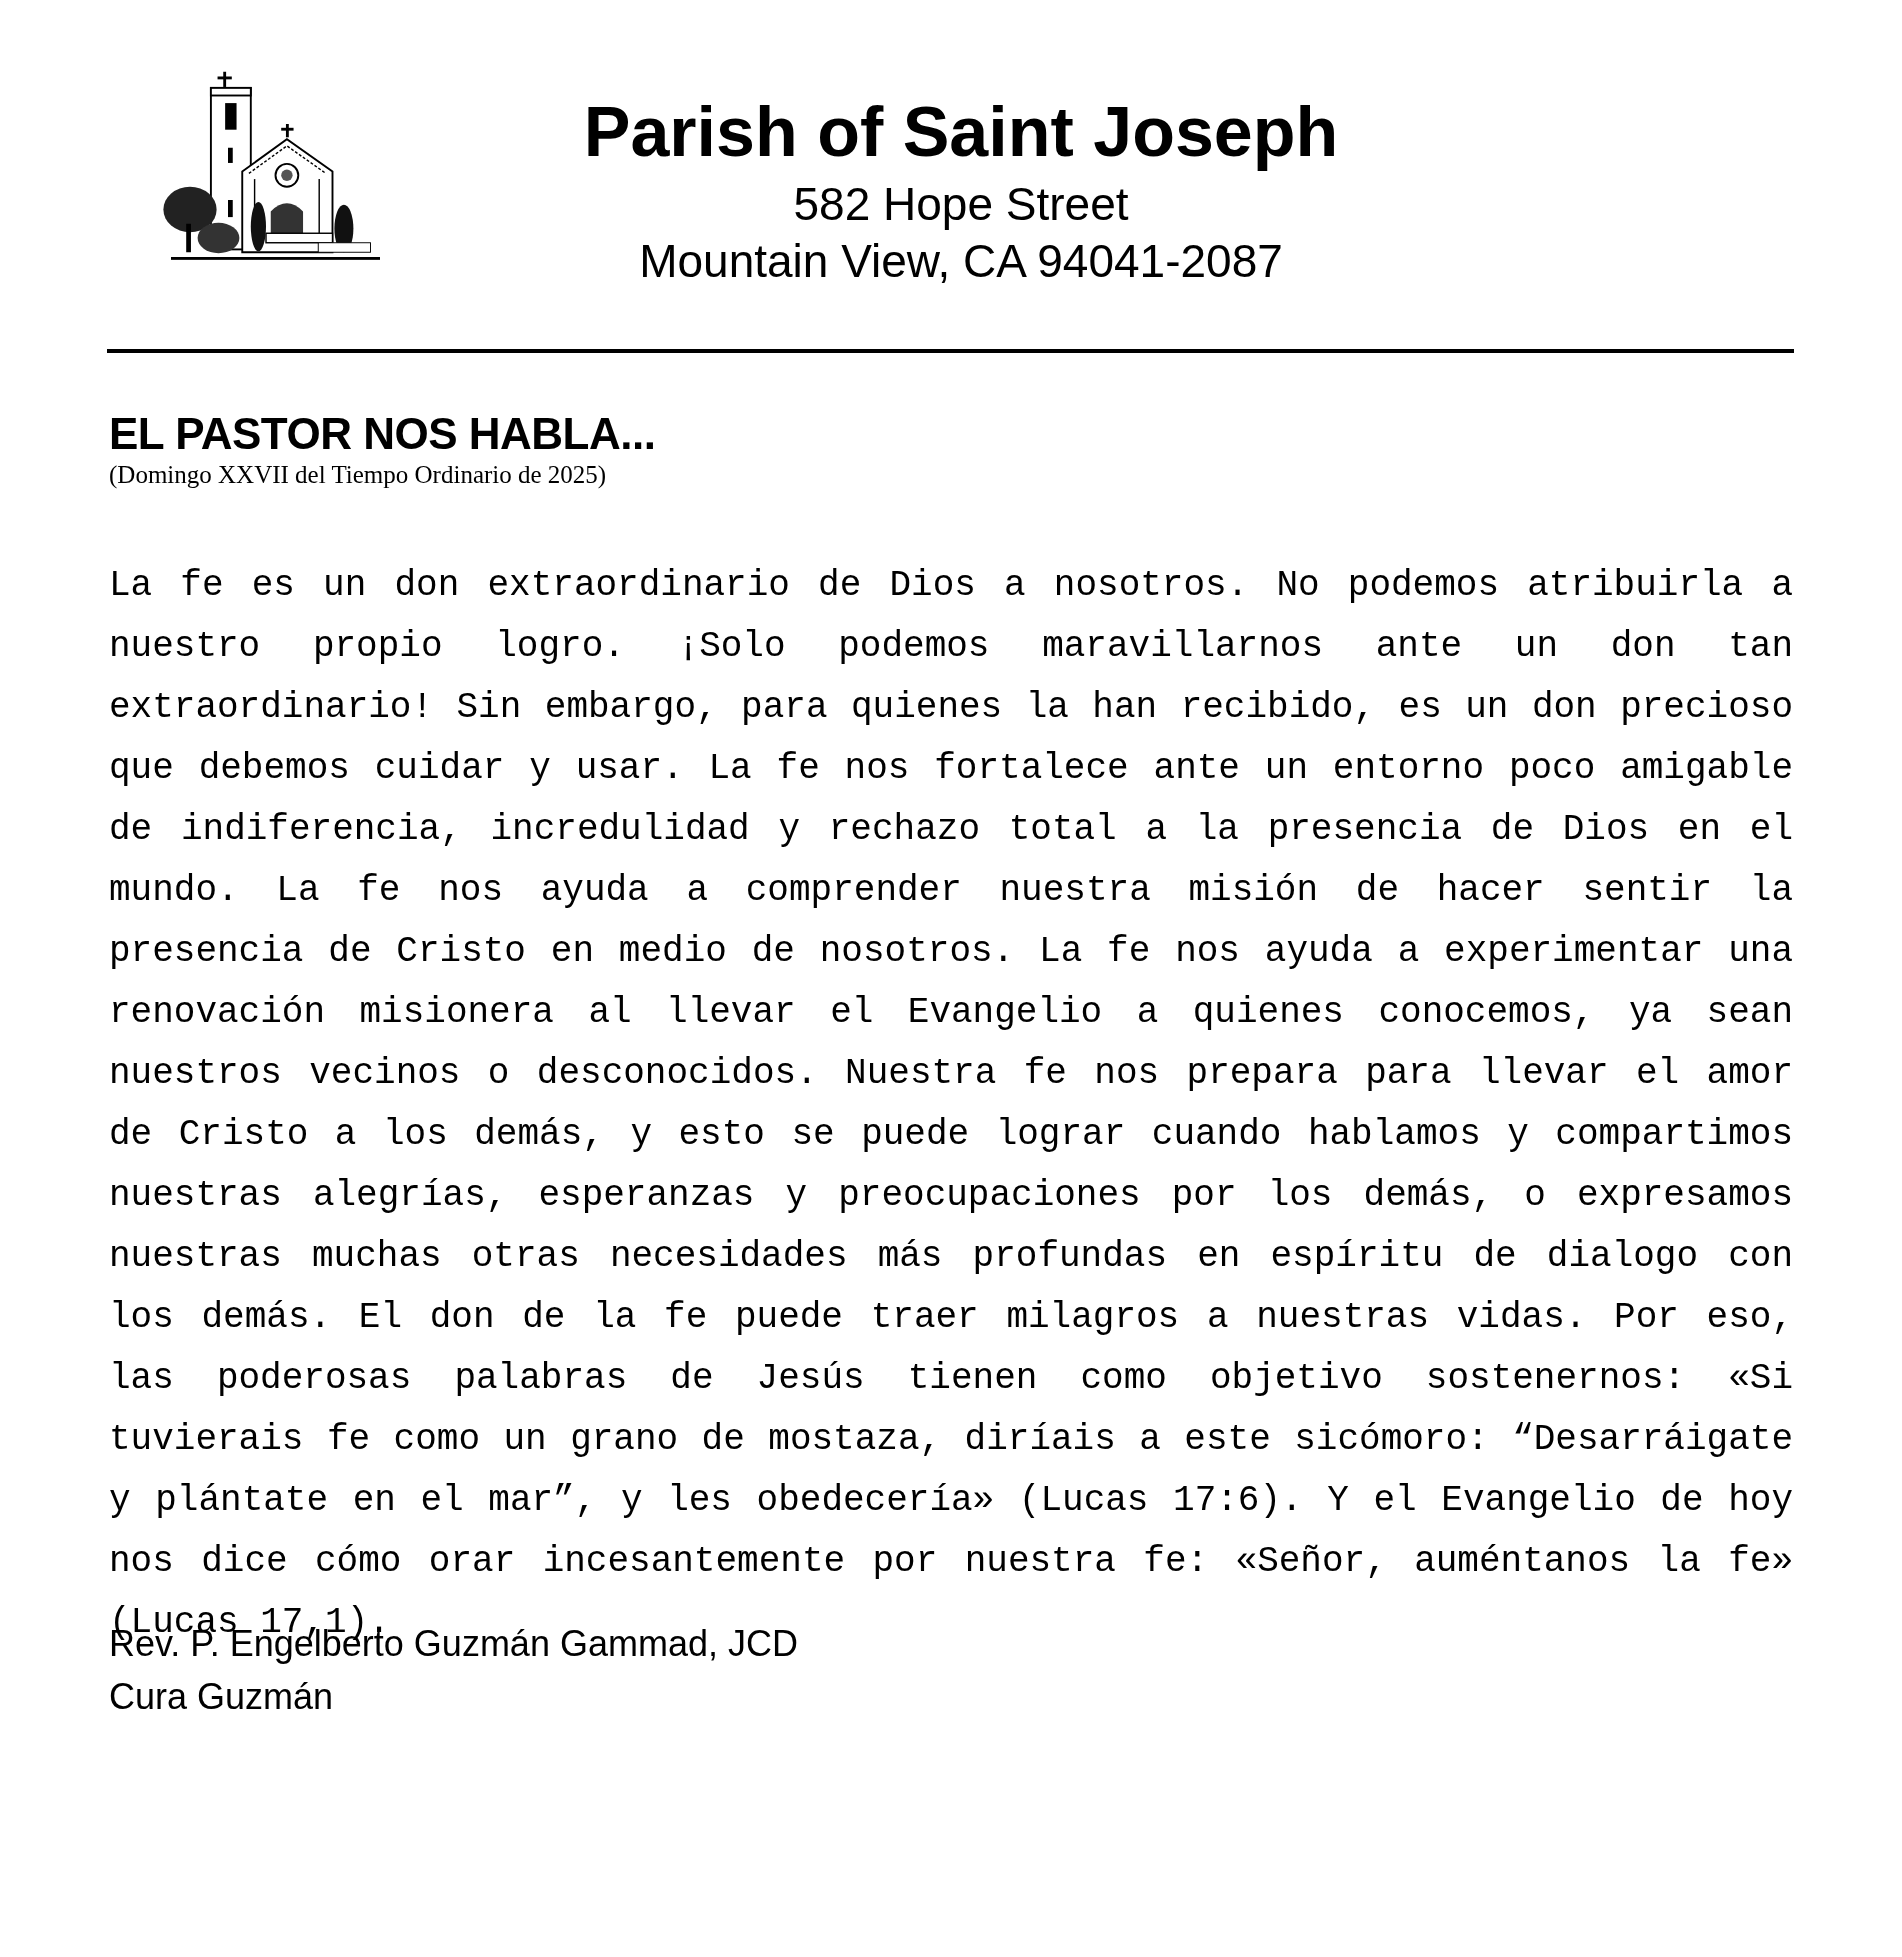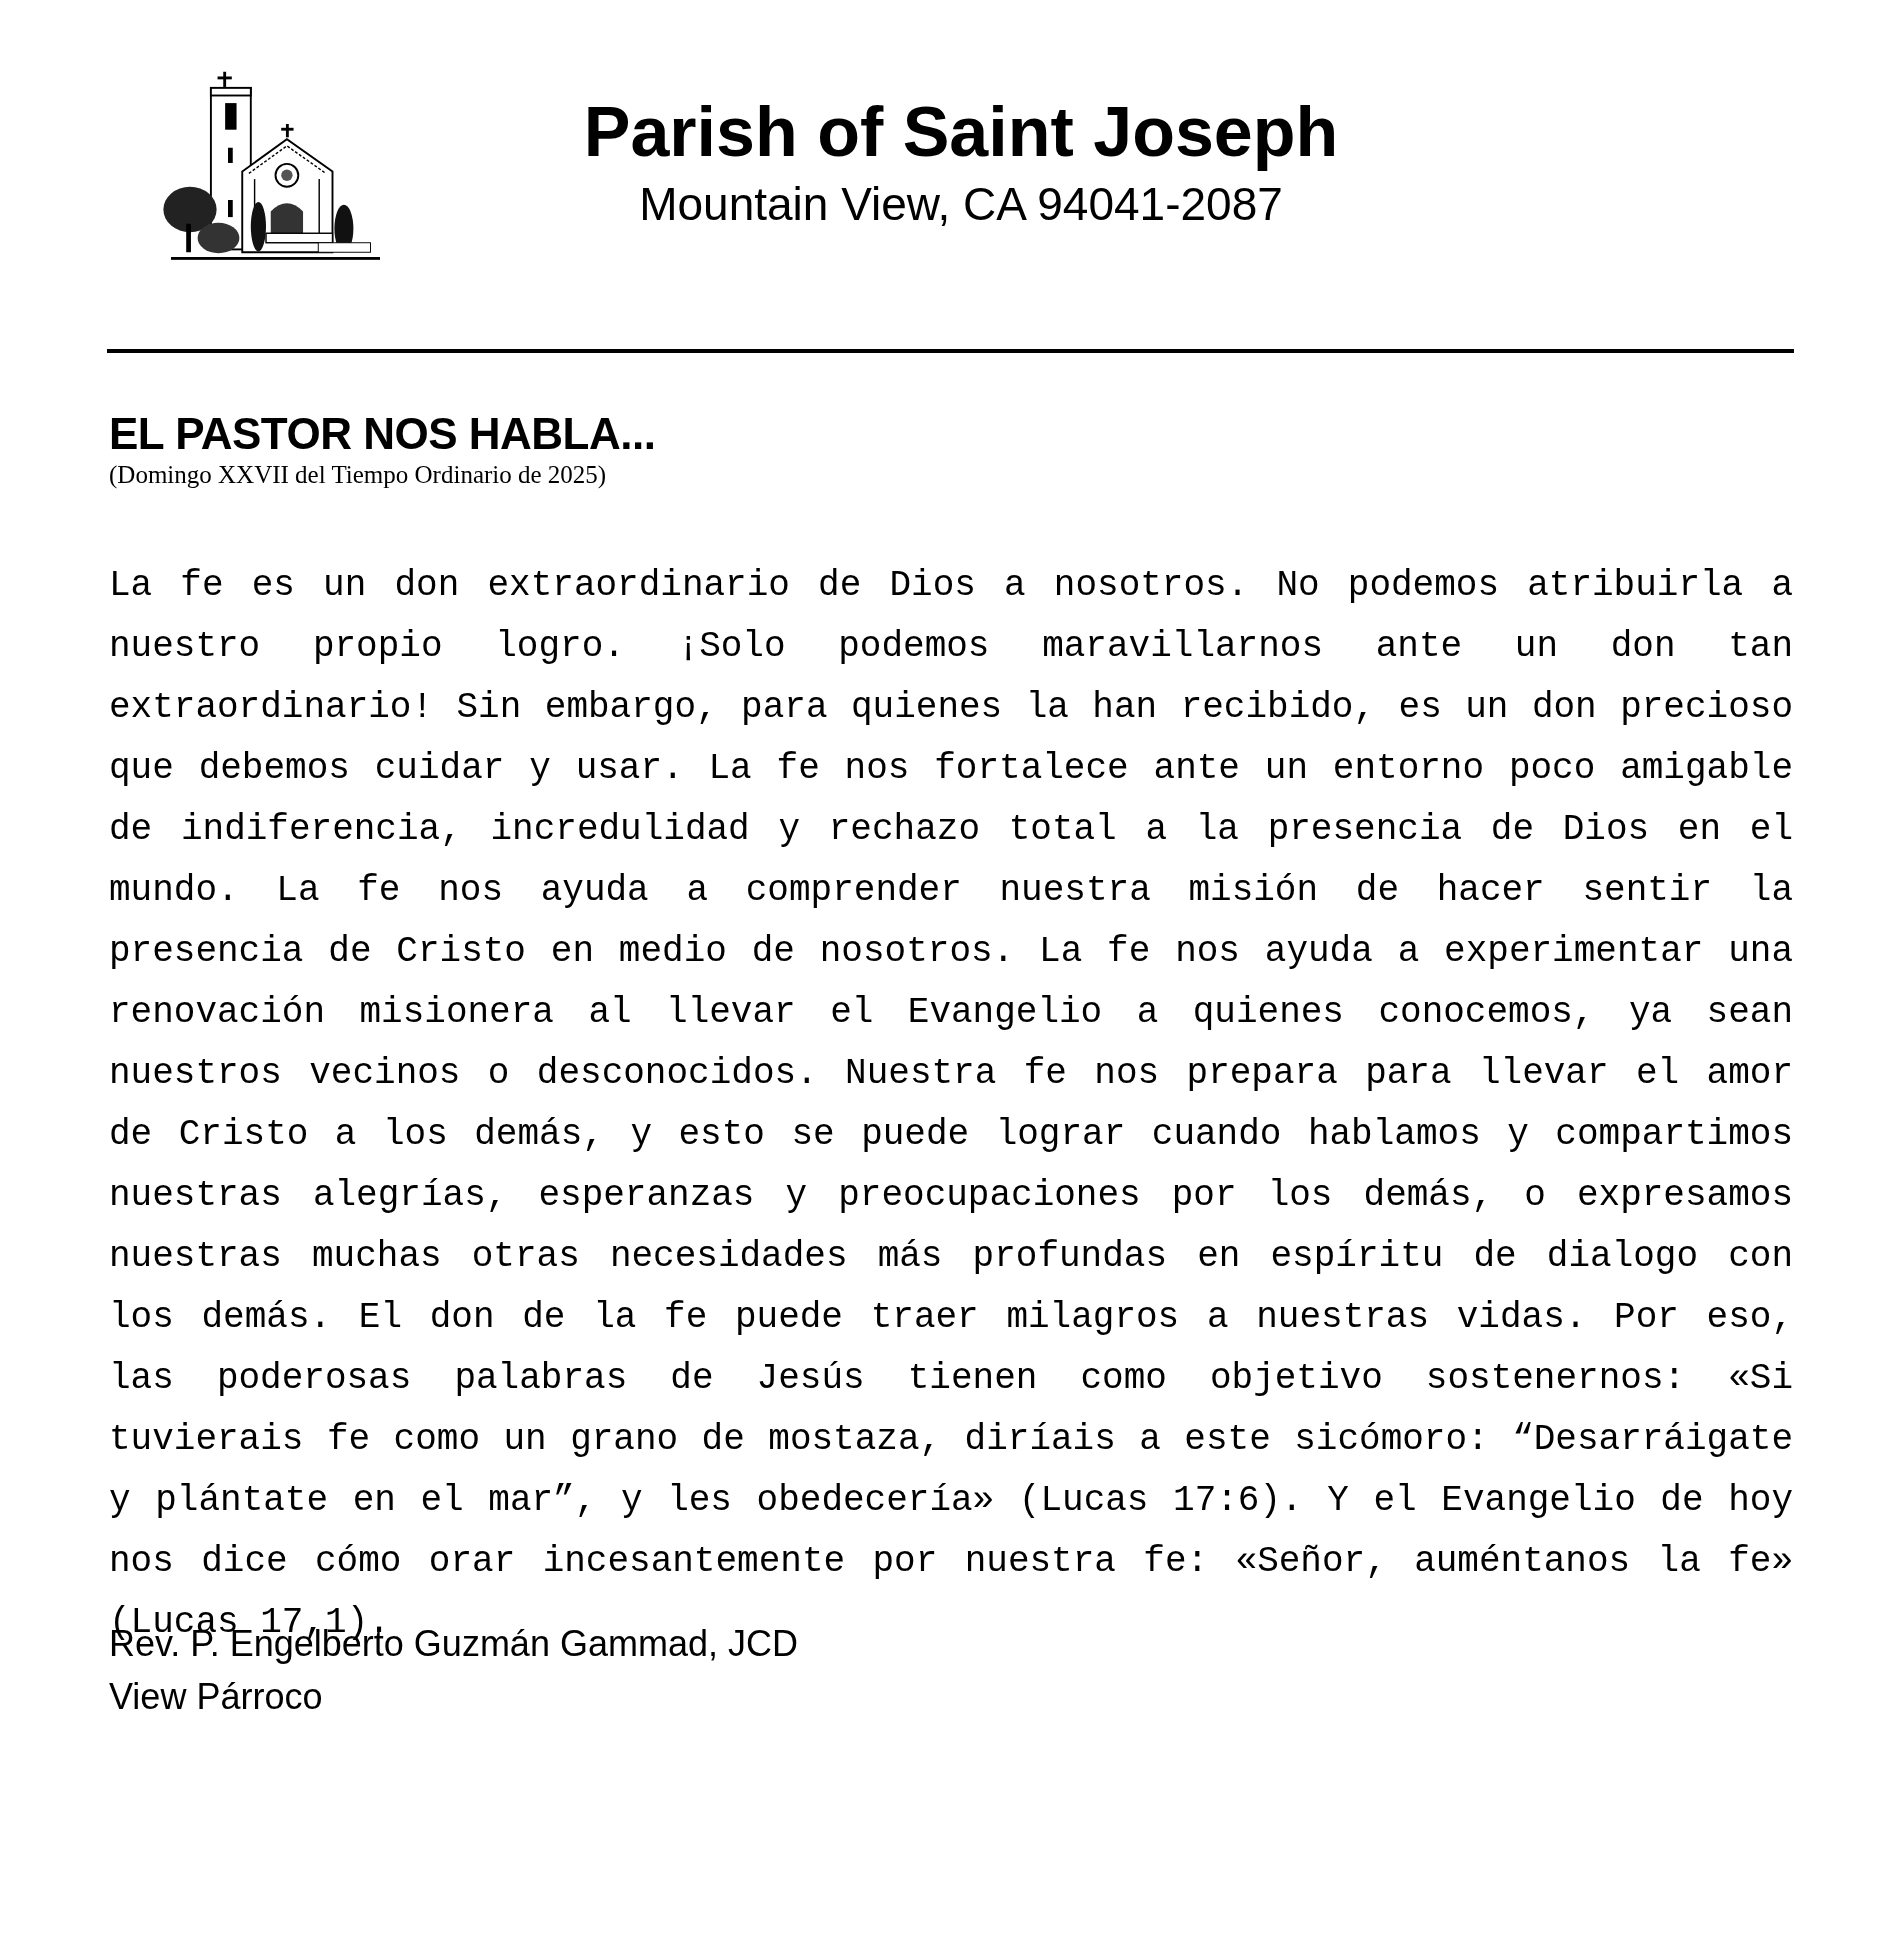--- a/index.html
+++ b/index.html
@@ -46,27 +46,28 @@
     <ellipse cx="112" cy="168" rx="8" ry="26" fill="#111"></ellipse>
     <ellipse cx="202" cy="170" rx="10" ry="25" fill="#111"></ellipse>
 
     <rect x="20" y="200" width="222" height="3" fill="#000"></rect>
     <rect x="175" y="185" width="55" height="10" fill="#fff" stroke="#000" stroke-width="1"></rect>
   </svg>
 </div>
 
 <div class="header">
   <div class="title">Parish of Saint Joseph</div>
+  <div class="addr">582 Hope Street</div>
   <div class="addr">Mountain View, CA 94041-2087</div>
 </div>
 
 <div class="rule"></div>
 
 <div class="section-title">EL PASTOR NOS HABLA...</div>
 <div class="section-sub">(Domingo XXVII del Tiempo Ordinario de 2025)</div>
 
 <div class="body-text">La fe es un don extraordinario de Dios a nosotros. No podemos atribuirla a nuestro propio logro. ¡Solo podemos maravillarnos ante un don tan extraordinario! Sin embargo, para quienes la han recibido, es un don precioso que debemos cuidar y usar. La fe nos fortalece ante un entorno poco amigable de indiferencia, incredulidad y rechazo total a la presencia de Dios en el mundo. La fe nos ayuda a comprender nuestra misión de hacer sentir la presencia de Cristo en medio de nosotros. La fe nos ayuda a experimentar una renovación misionera al llevar el Evangelio a quienes conocemos, ya sean nuestros vecinos o desconocidos. Nuestra fe nos prepara para llevar el amor de Cristo a los demás, y esto se puede lograr cuando hablamos y compartimos nuestras alegrías, esperanzas y preocupaciones por los demás, o expresamos nuestras muchas otras necesidades más profundas en espíritu de dialogo con los demás. El don de la fe puede traer milagros a nuestras vidas. Por eso, las poderosas palabras de Jesús tienen como objetivo sostenernos: «Si tuvierais fe como un grano de mostaza, diríais a este sicómoro: “Desarráigate y plántate en el mar”, y les obedecería» (Lucas 17:6). Y el Evangelio de hoy nos dice cómo orar incesantemente por nuestra fe: «Señor, auméntanos la fe» (Lucas 17,1).</div>
 
 <div class="signature">
   <div>Rev. P. Engelberto Guzmán Gammad, JCD</div>
-  <div>View Párroco</div>
+  <div>Cura Guzmán</div>
 </div>
 
 
 </body></html>

